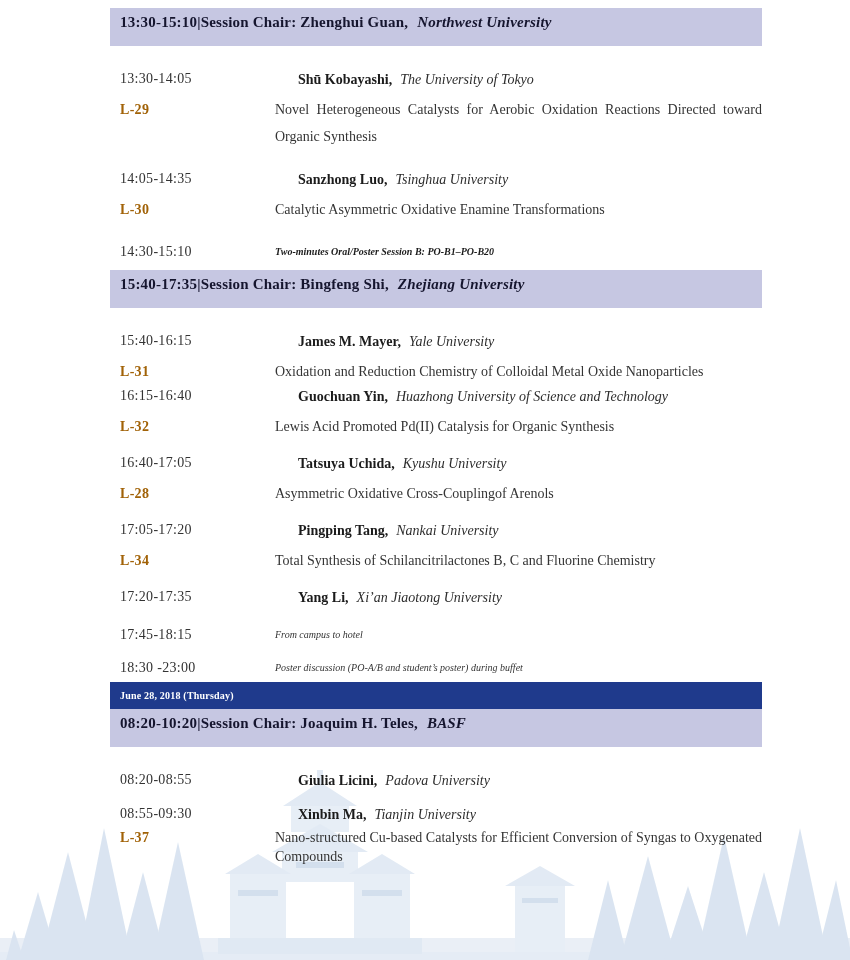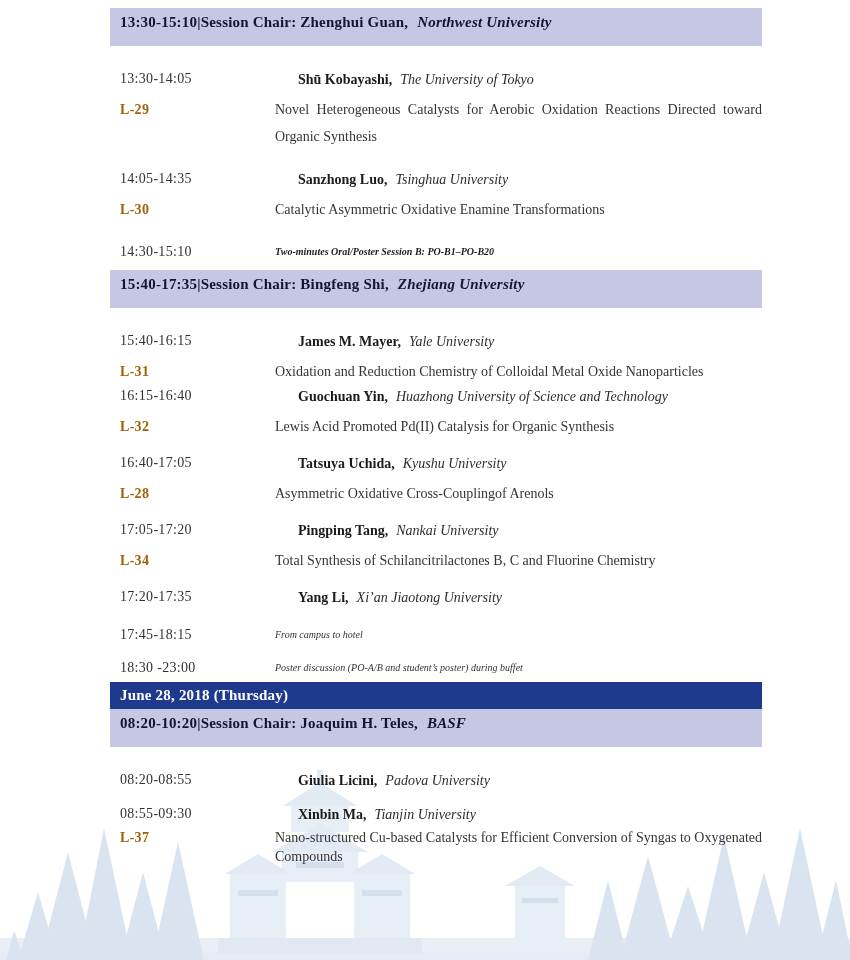--- a/index.html
+++ b/index.html
@@ -25,21 +25,21 @@
     padding-left:10px;
     font-size:15px; font-weight:bold;
     color:#15152e;
     letter-spacing:0.2px;
   }
   .session-bar .sb-aff { font-style:italic; font-weight:bold; margin-left:5px; }
   .date-bar {
     background:#1f3a8c;
     height:27px; line-height:27px;
     padding-left:10px;
-    font-size:15px; font-weight:bold;
+    font-size:10px; font-weight:bold;
     color:#ffffff;
     letter-spacing:0.2px;
   }
   .grid-row { display:grid; grid-template-columns:165px 487px; align-items:start; }
   .cell.time { font-size:14px; color:#333333; padding-left:10px; letter-spacing:0.3px; white-space:nowrap; }
   .r1 { line-height:21px;gap:23px; }
   .r2 { margin-top:6px; line-height:27px; }
   .name { font-weight:bold; color:#1b1b1b; font-size:14px;font-family:Liberation Serif, serif; }
   .aff  { font-style:italic; color:#2d2d2d; font-size:14px; margin-left:4px; }
   .code { font-weight:bold; color:#a16207; font-size:14px; padding-left:10px; letter-spacing:0.3px; }

